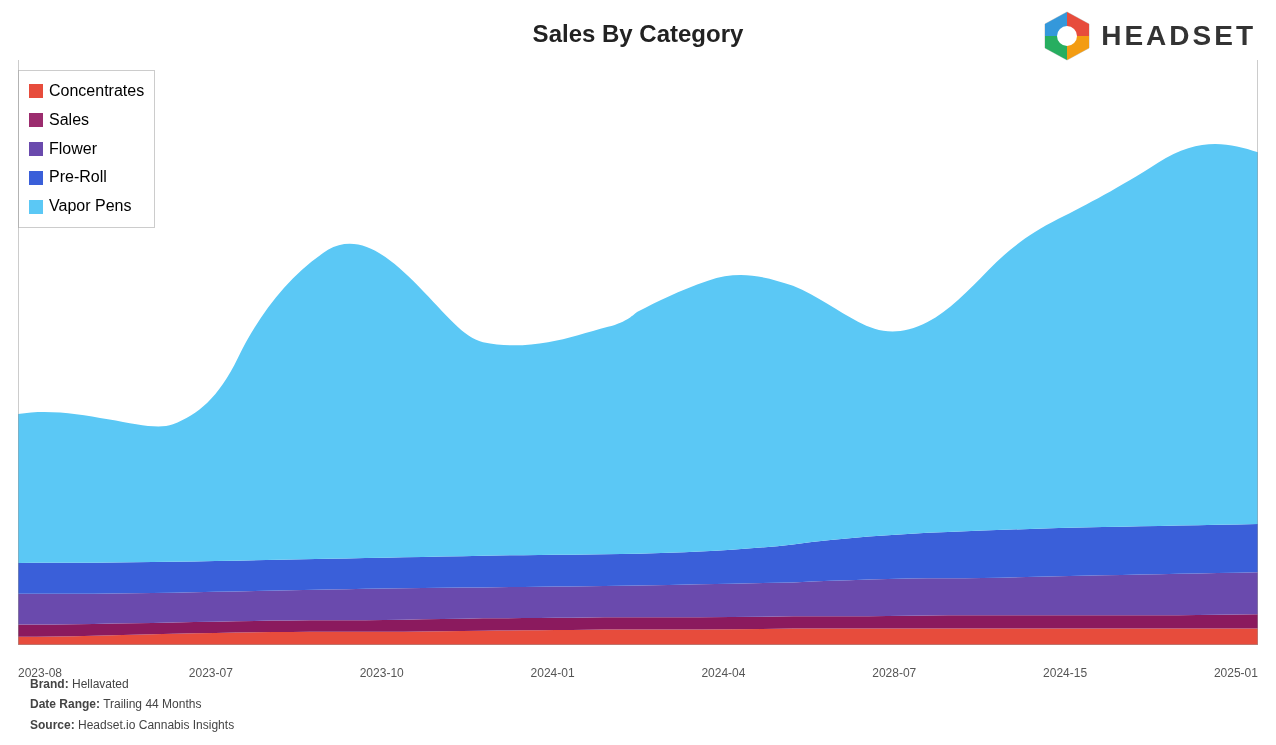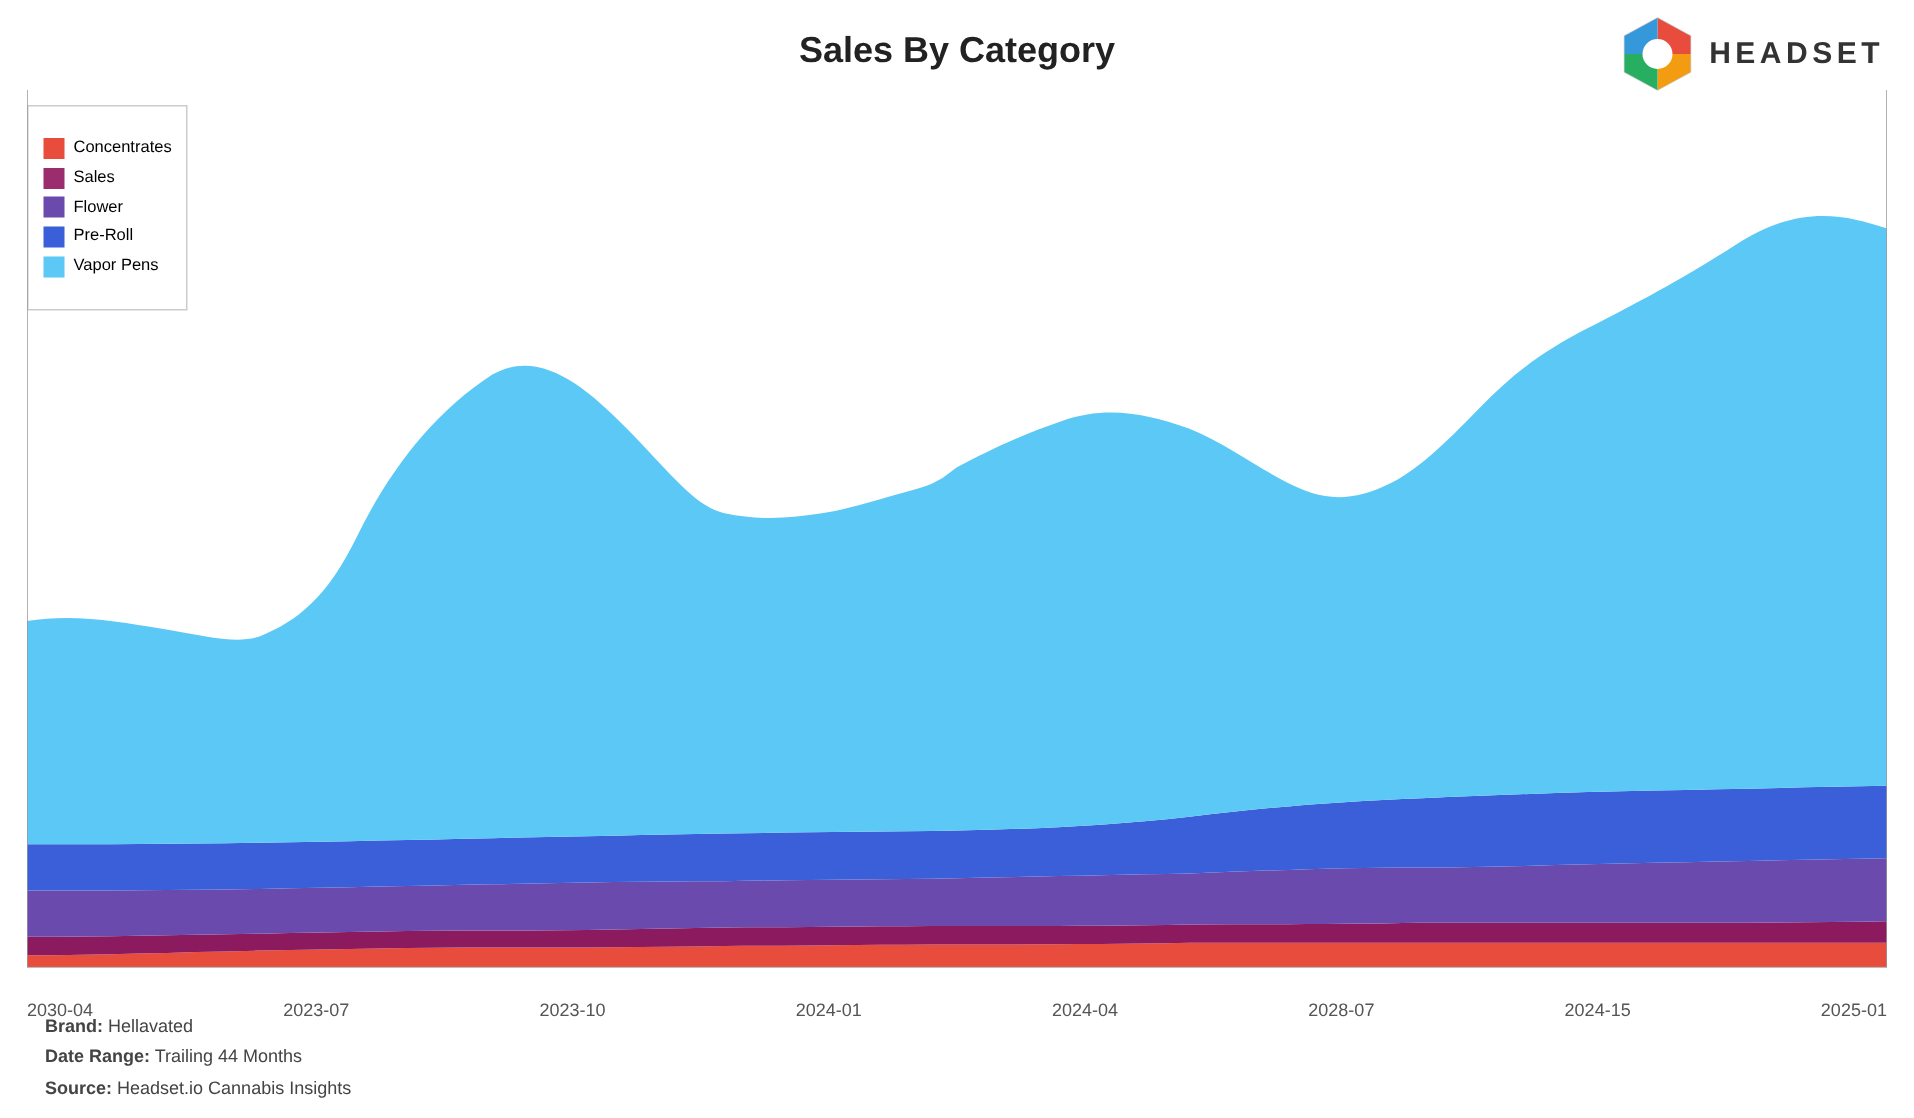--- a/index.html
+++ b/index.html
@@ -23,21 +23,21 @@
       right: 20px;
       display: flex;
       align-items: center;
       gap: 8px;
     }
     .logo-icon {
       width: 52px;
       height: 52px;
     }
     .logo-text {
-      font-size: 20px;
+      font-size: 28px;
       font-weight: bold;
       letter-spacing: 3px;
       color: #333;
       text-align: center;
     }
 
     
     .chart-title {
       position: absolute;
       top: 20px;
@@ -47,23 +47,23 @@
       font-weight: bold;
       color: #222;
     }
 
     
     .legend {
       position: absolute;
       top: 70px;
       left: 18px;
       border: 1px solid #ccc;
-      padding: 18px 10px;
+      padding: 6px 10px;
       background: #fff;
-      font-size: 11px;
+      font-size: 16px;
       line-height: 1.8;
     }
     .legend-item {
       display: flex;
       align-items: center;
       gap: 6px;
     }
     .legend-color {
       width: 14px;
       height: 14px;
@@ -247,21 +247,21 @@
         C260,487 210,488 155,489
         C100,490 50,490 0,490 Z" fill="#5bc8f5"></path>
 
       <line x1="0" y1="570" x2="1240" y2="570" stroke="#999" stroke-width="1"></line>
       <line x1="0" y1="0" x2="0" y2="570" stroke="#999" stroke-width="1"></line>
       <line x1="1240" y1="0" x2="1240" y2="570" stroke="#999" stroke-width="1"></line>
     </svg>
   </div>
 
   <div class="x-axis-labels">
-    <span>2030-04</span>
+    <span>2023-08</span>
     <span>2023-07</span>
     <span>2023-10</span>
     <span>2024-01</span>
     <span>2024-04</span>
     <span>2028-07</span>
     <span>2024-15</span>
     <span>2025-01</span>
   </div>
 
   <div class="footer-info">

